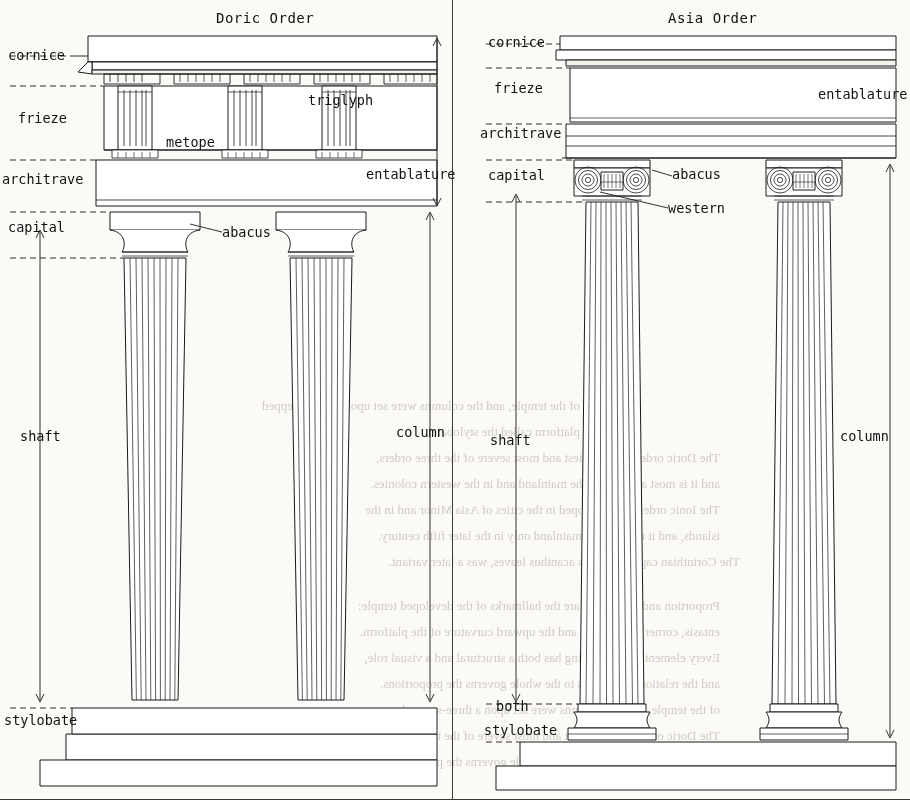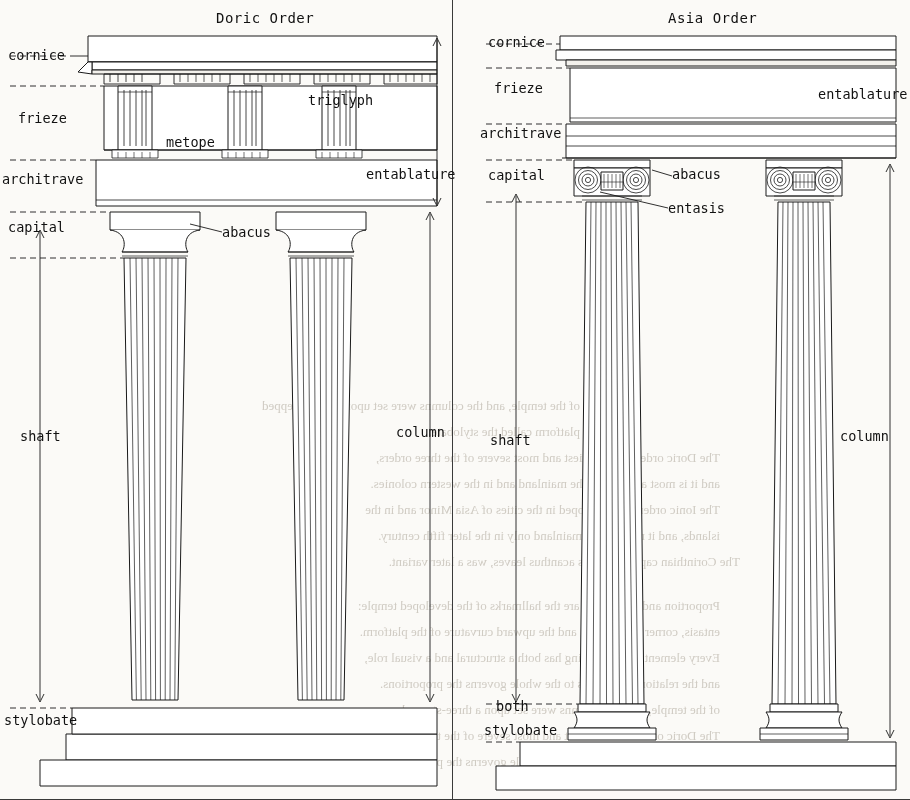--- a/index.html
+++ b/index.html
@@ -393,15 +393,15 @@
   <div class="lbl" style="left:480px; top:125px;">architrave</div>
   <div class="lbl" style="left:488px; top:167px;">capital</div>
   <div class="lbl" style="left:490px; top:432px;">shaft</div>
   <div class="lbl" style="left:496px; top:698px;">both</div>
   <div class="lbl" style="left:484px; top:722px;">stylobate</div>
 
   <div class="lbl" style="left:818px; top:86px;">entablature</div>
   <div class="lbl" style="left:840px; top:428px;">column</div>
 
   <div class="lbl" style="left:672px; top:166px;">abacus</div>
-  <div class="lbl" style="left:668px; top:200px;">entasis</div>
+  <div class="lbl" style="left:668px; top:200px;">western</div>
 
 </div>
 
 </body></html>

